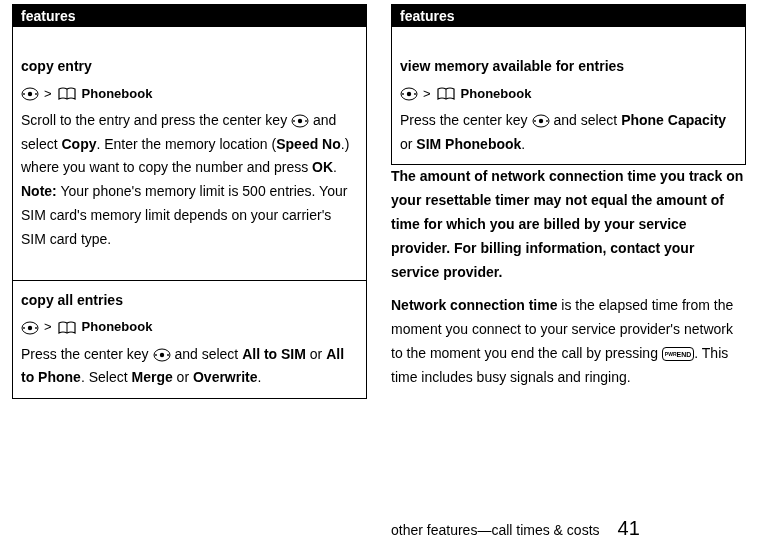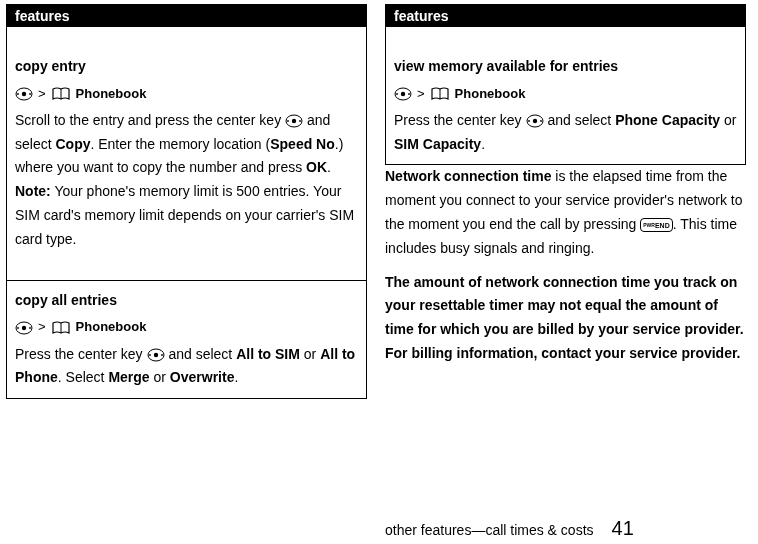--- a/index.html
+++ b/index.html
@@ -7,21 +7,21 @@
       width: 758px;
       height: 544px;
       font-family: Arial, Helvetica, sans-serif;
       color: #000;
       background: #fff;
       display: flex;
       padding: 0;
     }
     .column {
       width: 50%;
-      padding: 4px 12px 4px 6px;
+      padding: 4px 12px 4px 12px;
       display: flex;
       flex-direction: column;
     }
     .feature-box {
       border: 1.5px solid #000;
     }
     .features-header {
       background: #000;
       color: #fff;
       font-weight: bold;
@@ -189,32 +189,32 @@
         <span class="phonebook">Phonebook</span>
       </div>
       <p class="body">
         <span>Press the center key </span><span class="center-key-icon">
             <svg width="18" height="14" viewBox="0 0 18 14">
               <ellipse cx="9" cy="7" rx="8" ry="6" fill="none" stroke="#000" stroke-width="1"></ellipse>
               <circle cx="9" cy="7" r="2.2" fill="#000"></circle>
               <circle cx="3" cy="7" r="0.9" fill="#000"></circle>
               <circle cx="15" cy="7" r="0.9" fill="#000"></circle>
             </svg>
-          </span><span> and select </span><strong class="cond">Phone Capacity</strong><span> or </span><strong class="cond">SIM Capacity</strong><span>.</span>
+          </span><span> and select </span><strong class="cond">Phone Capacity</strong><span> or </span><strong class="cond">SIM Phonebook</strong><span>.</span>
       </p>
     </div>
   </div>
 
   <div class="right-body">
+    <p><strong>The amount of network connection time you track on your resettable timer may not equal the amount of time for which you are billed by your service provider. For billing information, contact your service provider.</strong></p>
     <p>
       <strong>Network connection time</strong><span> is the elapsed time from the moment you connect to your service provider's network to the moment you end the call by pressing </span><span class="end-key">
           <span style="font-size:5px;line-height:1;">PWR</span>
           <span style="font-size:7px;">END</span>
         </span><span>. This time includes busy signals and ringing.</span>
     </p>
-    <p><strong>The amount of network connection time you track on your resettable timer may not equal the amount of time for which you are billed by your service provider. For billing information, contact your service provider.</strong></p>
   </div>
 
   <div class="footer">
     <span>other features—call times &amp; costs</span>
     <span class="page">41</span>
   </div>
 </div>
 
 </body></html>

